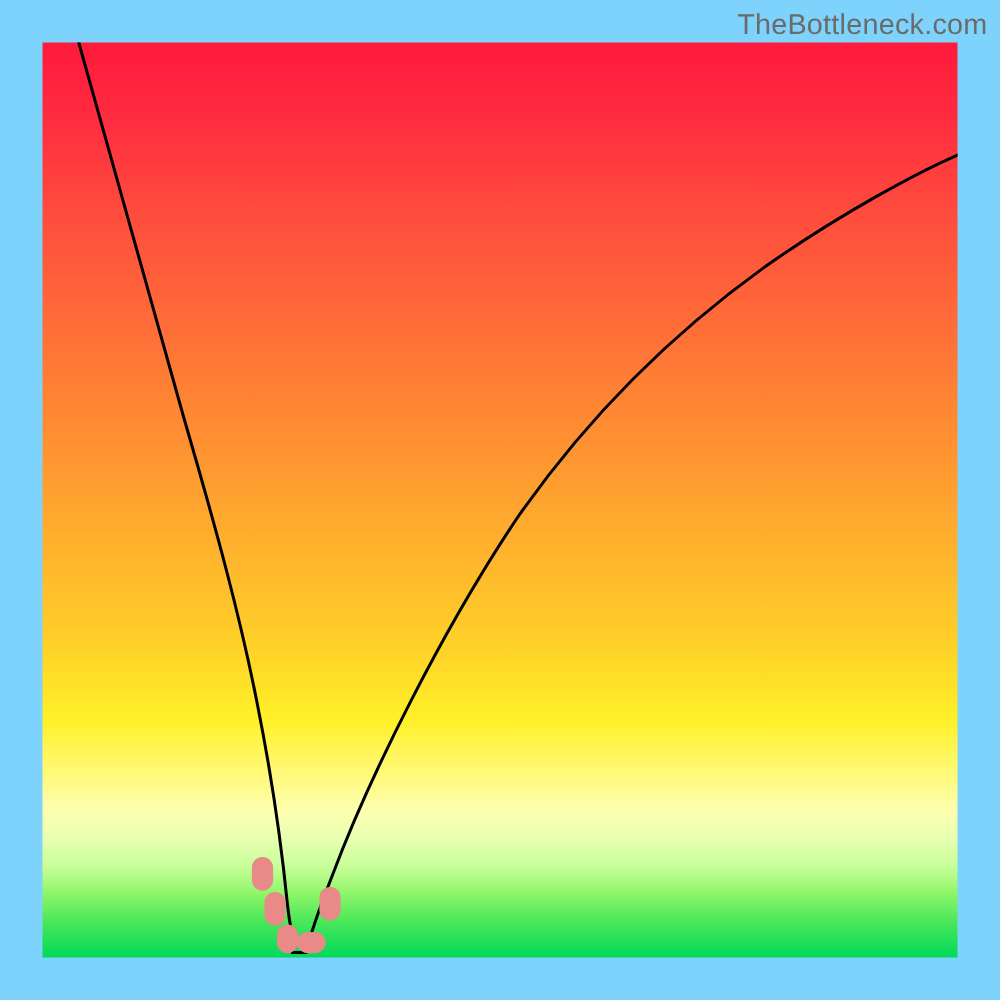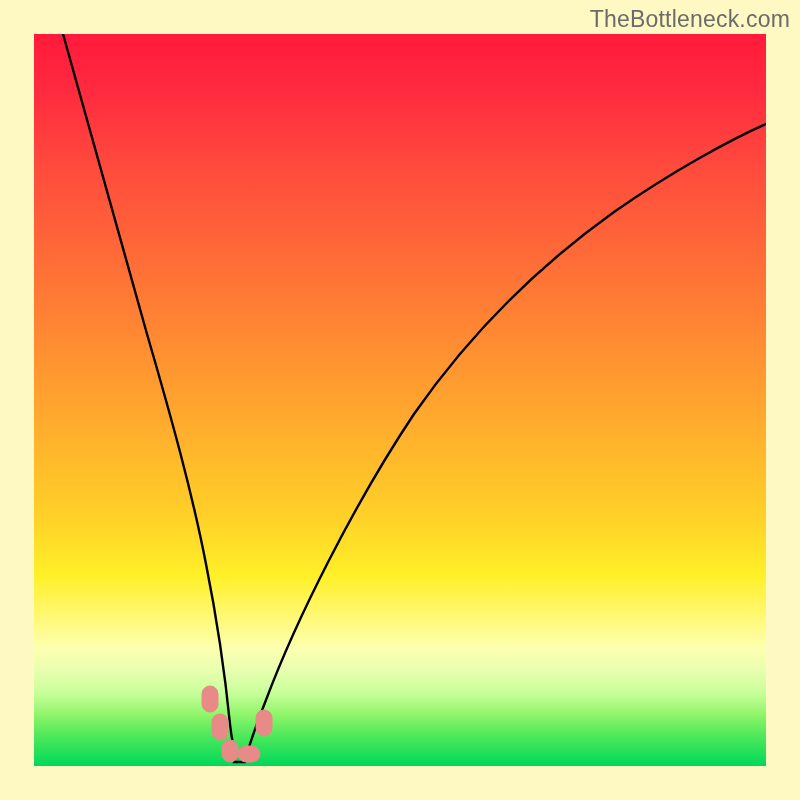--- a/index.html
+++ b/index.html
@@ -10,21 +10,21 @@
     background: #000;
     overflow: hidden;
     font-family: Arial, Helvetica, sans-serif;
   }
   .frame {
     position: absolute;
     top: 0;
     left: 0;
     width: 800px;
     height: 800px;
-    background: #fef9c3;
+    background: #7dd3fc;
   }
   .plot {
     position: absolute;
     top: 34px;
     left: 34px;
     width: 732px;
     height: 732px;
     
     background: linear-gradient(to bottom,
       #ff1a3c 0%,

